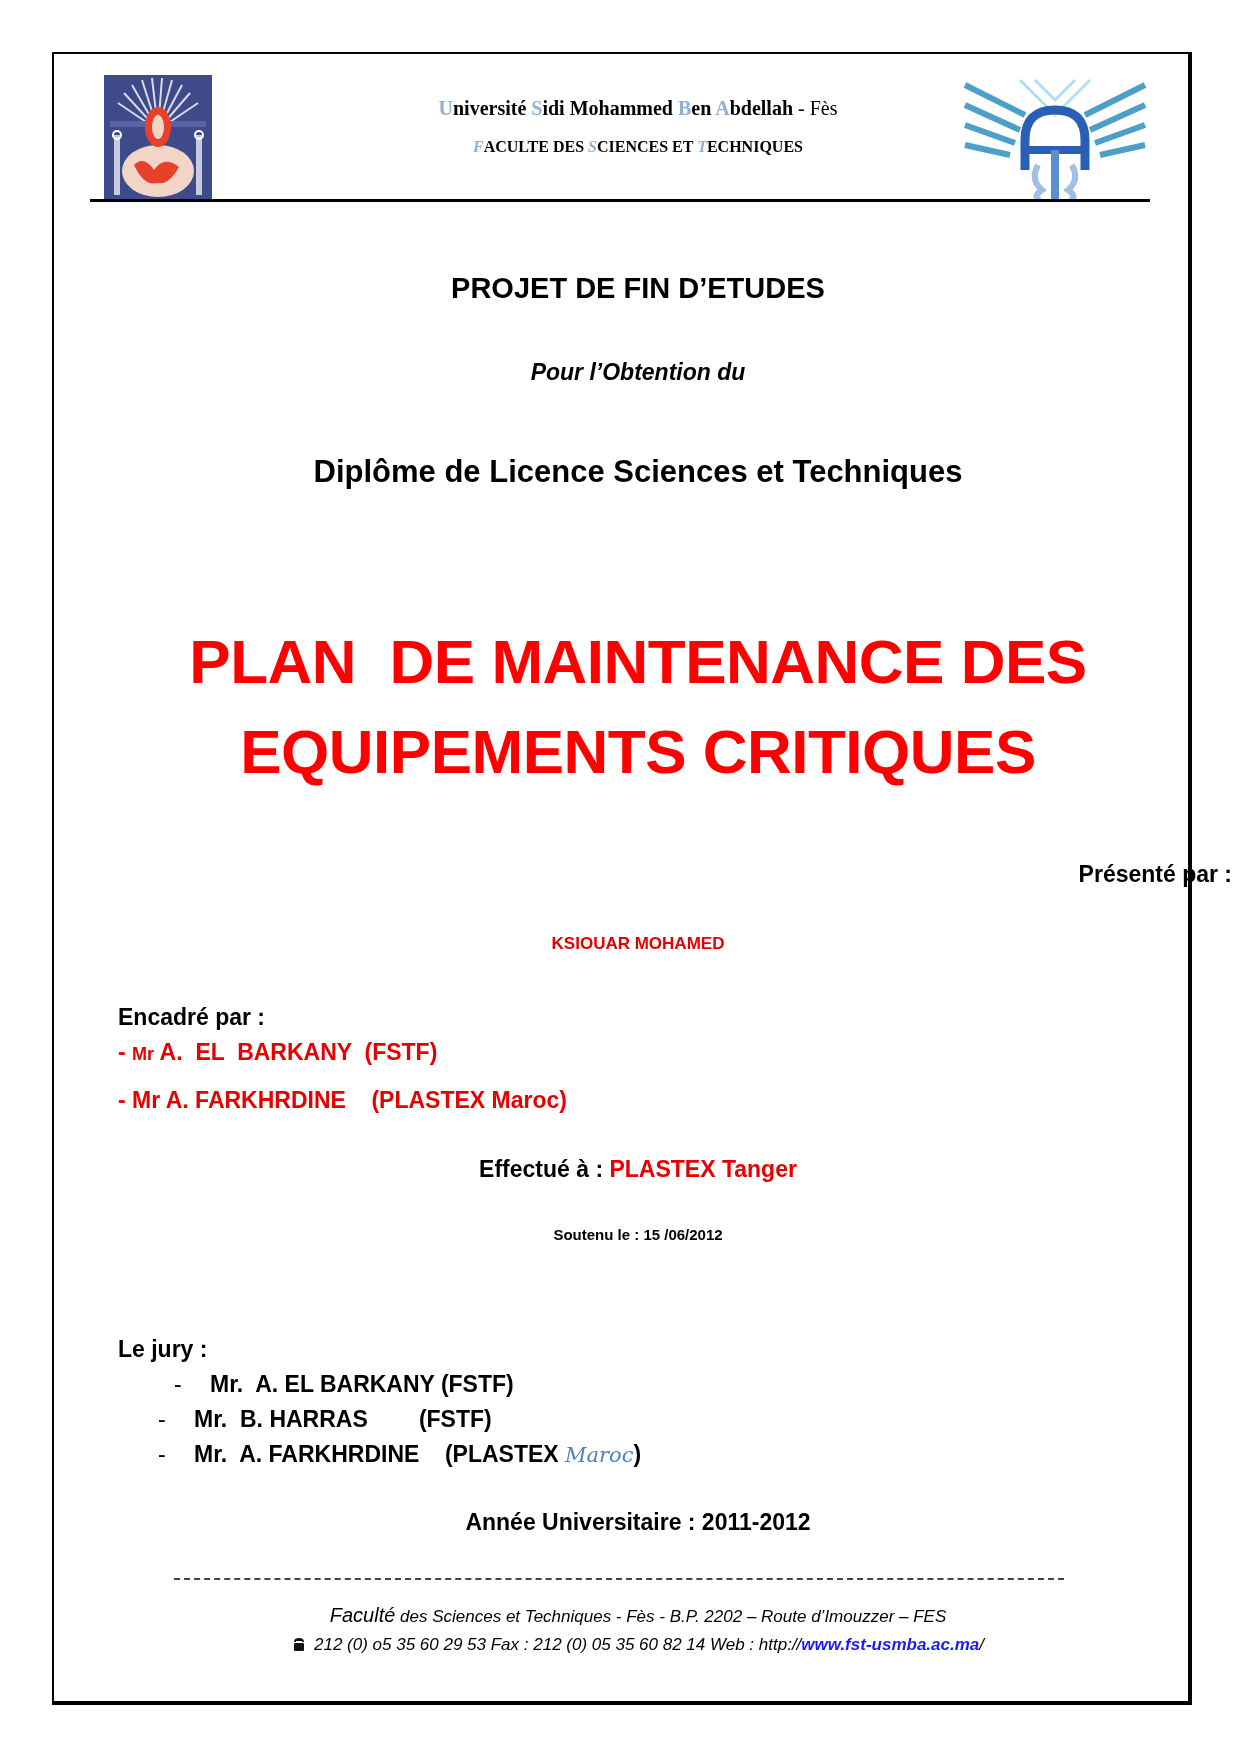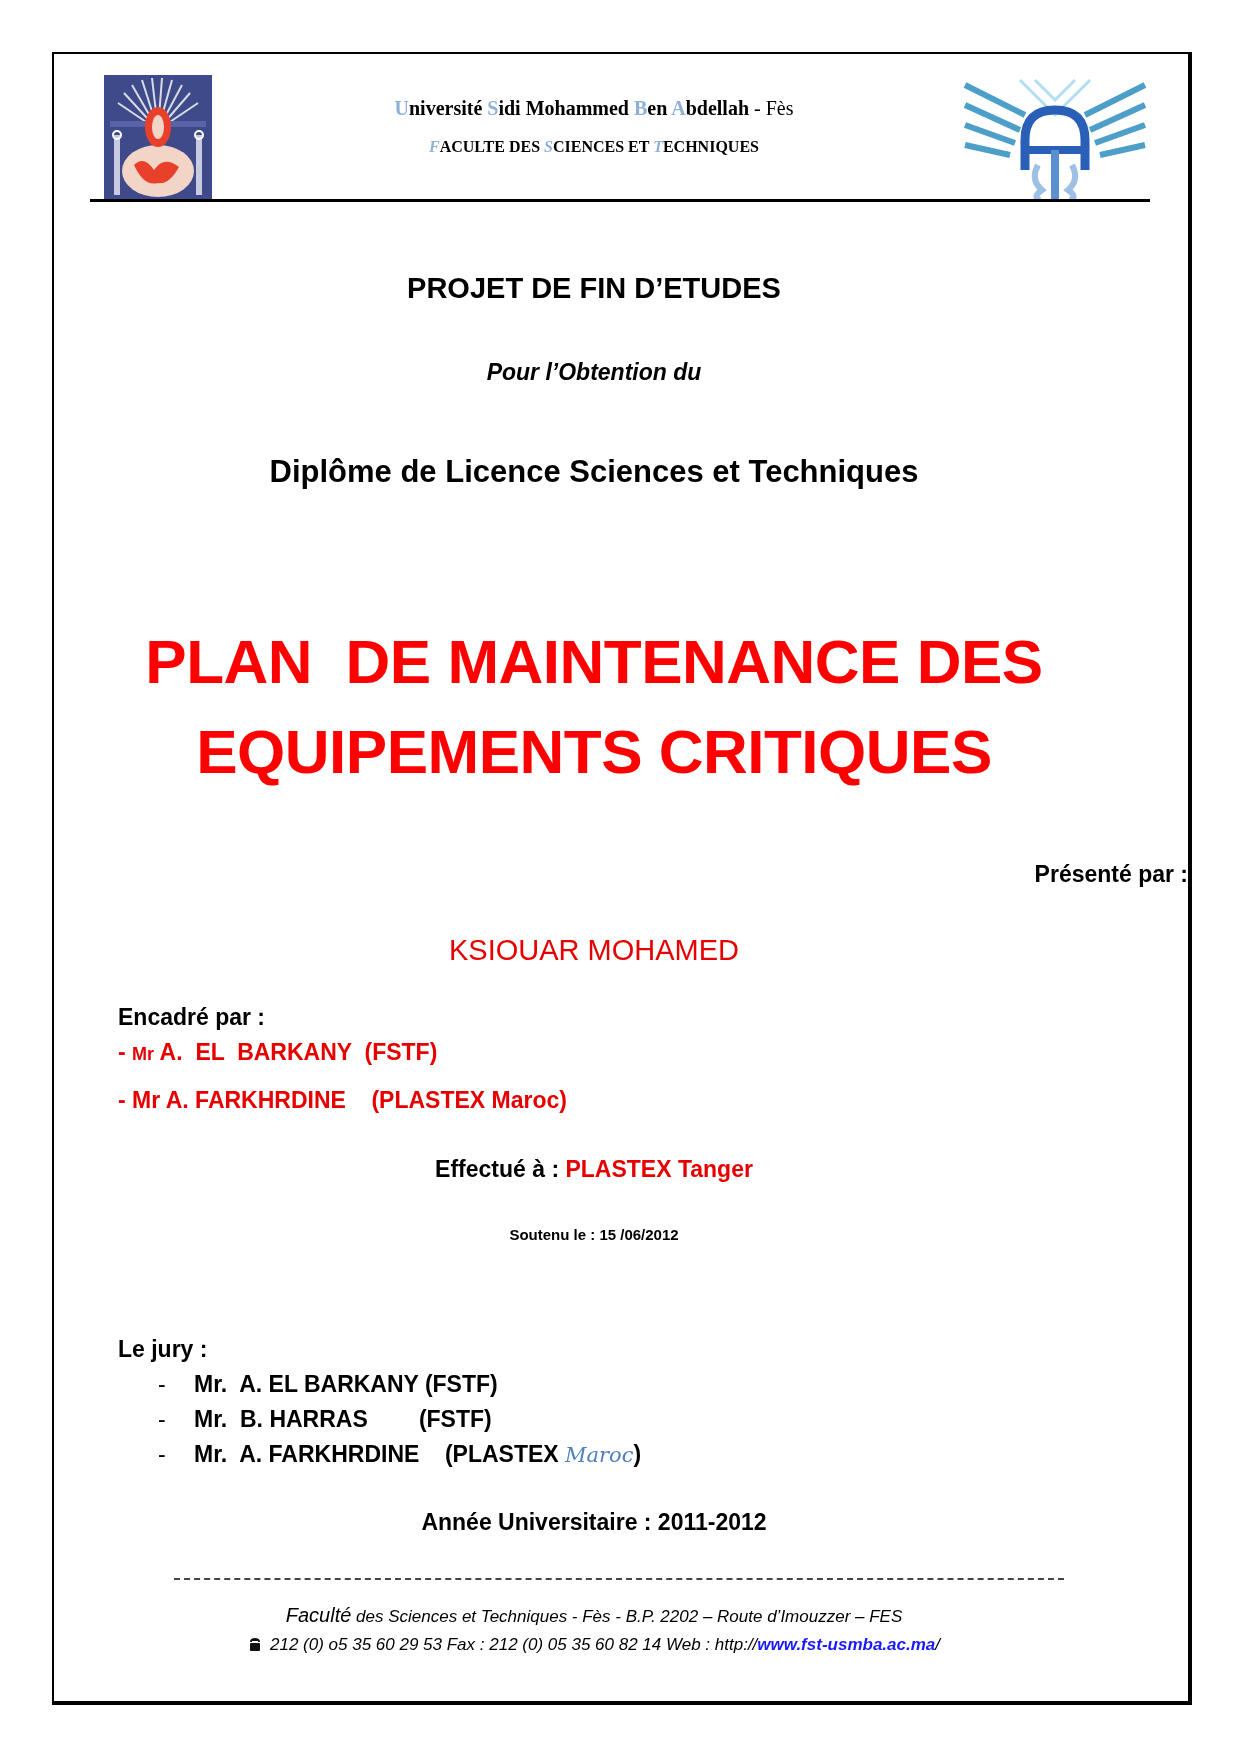--- a/index.html
+++ b/index.html
@@ -2,56 +2,56 @@
 <html><head>
   <meta charset="utf-8">
   <style>
     html, body { margin: 0; padding: 0; background: #ffffff; }
     body { width: 1240px; height: 1755px; position: relative; overflow: hidden;
            font-family: "Liberation Sans", "DejaVu Sans", sans-serif; color: #000; }
     .frame { position: absolute; left: 52px; top: 52px; width: 1134px; height: 1647px;
              border-top: 2px solid #000; border-left: 2px solid #000;
              border-right: 4px solid #000; border-bottom: 4px solid #000; box-sizing: content-box; }
     .abs { position: absolute; }
-    .center { left: 0; width: 1188px; text-align: center; }
+    .center { left: 0; width: 1188px; text-align: center; padding-left: 44px; }
     .serif { font-family: "Liberation Serif", "DejaVu Serif", serif; }
     .blue-cap { color: #8fb0d8; }
     .blue-cap-i { color: #8fb0d8; font-style: italic; }
 
     
     .logo-left { left: 104px; top: 75px; width: 108px; height: 125px; background: #3f4a8a; overflow: hidden; }
     .logo-right { left: 960px; top: 75px; width: 190px; height: 125px; overflow: hidden; }
     .header-rule { left: 90px; top: 199px; width: 1060px; height: 3px; background: #000; }
 
     .h-line1 { top: 97px; font-size: 20px; font-weight: bold; }
     .h-line2 { top: 138px; font-size: 16px; font-weight: bold; }
     .h-line1 .light { font-weight: normal; }
 
     .t-projet { top: 272px; font-size: 29px; font-weight: bold; }
     .t-pour { top: 359px; font-size: 23px; font-weight: bold; font-style: italic; }
     .t-dipl { top: 404px; font-size: 31px; font-weight: bold; line-height: 45px; margin-top: 45px; }
     .t-title { top: 617px; font-size: 62px; font-weight: bold; color: #ff0000; line-height: 90px; letter-spacing: -0.5px; }
     .t-pres { top: 861px; font-size: 23px; font-weight: bold; text-align: right; }
-    .t-name { top: 934px; font-size: 29px; font-weight: normal; color: #e60000; }
+    .t-name { top: 934px; font-size: 17px; font-weight: bold; color: #e60000; }
 
     .enc-label { left: 118px; top: 1004px; font-size: 23px; font-weight: bold; }
     .enc-item { left: 118px; font-size: 23px; font-weight: bold; color: #e60000; white-space: pre; }
     .enc-item .small { font-size: 18px; }
     .enc-1 { top: 1039px; }
     .enc-2 { top: 1087px; }
 
     .t-eff { top: 1156px; font-size: 23px; font-weight: bold; }
     .t-eff .red { color: #e60000; }
     .t-sout { top: 1226px; font-size: 15px; font-weight: bold; }
 
     .jury-label { left: 118px; top: 1336px; font-size: 23px; font-weight: bold; }
     .jury-item { left: 158px; font-size: 23px; font-weight: bold; white-space: pre; }
     .jury-item .dash { display: inline-block; width: 36px; font-weight: normal; }
     .jury-item .ital { font-family: "DejaVu Serif", serif; font-style: italic; font-weight: normal; color: #4f81bd; font-size: 21px; }
-    .j-1 { top: 1371px; }
+    .j-1 { top: 1371px; margin-left: 16px; }
     .j-2 { top: 1406px; }
     .j-3 { top: 1441px; }
 
     .t-annee { top: 1509px; font-size: 23px; font-weight: bold; }
     .dashes { left: 174px; top: 1578px; width: 890px; height: 0; border-top: 2px dashed #444; }
     .f-1 { top: 1604px; font-size: 17px; font-style: italic; }
     .f-1 .big { font-size: 20px; }
     .f-2 { top: 1635px; font-size: 17px; font-style: italic; }
     .f-2 .link { color: #1a1aff; font-weight: bold; }
     .phone-icon { display: inline-block; width: 14px; height: 14px; vertical-align: -1px; margin-right: 8px; }

